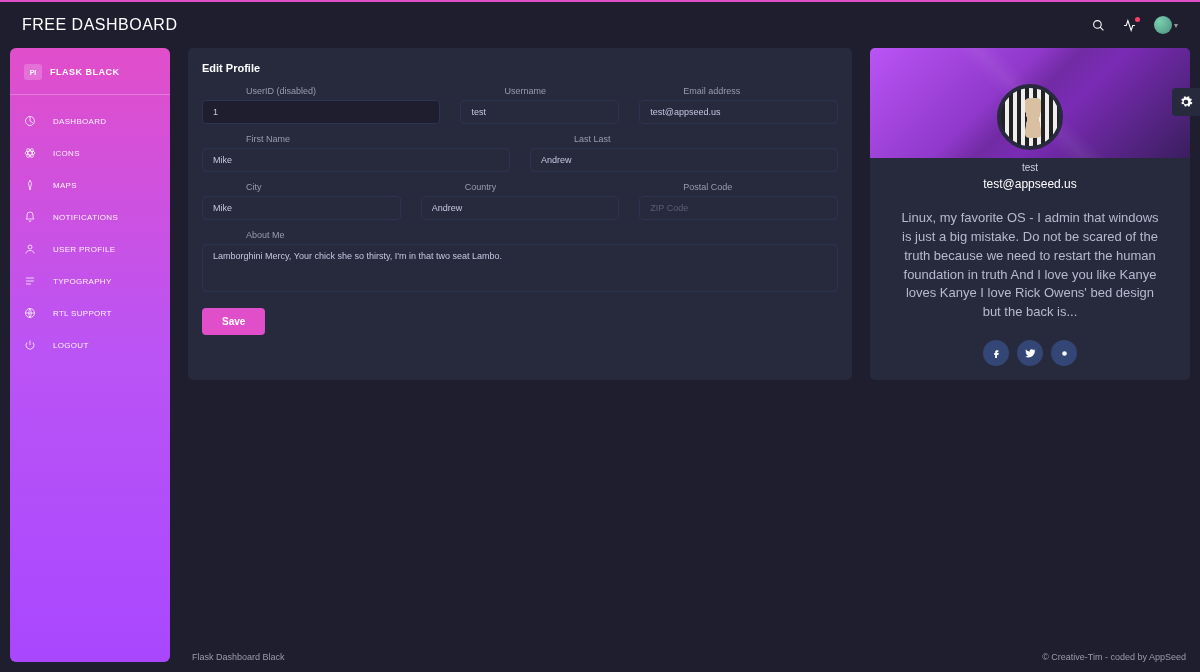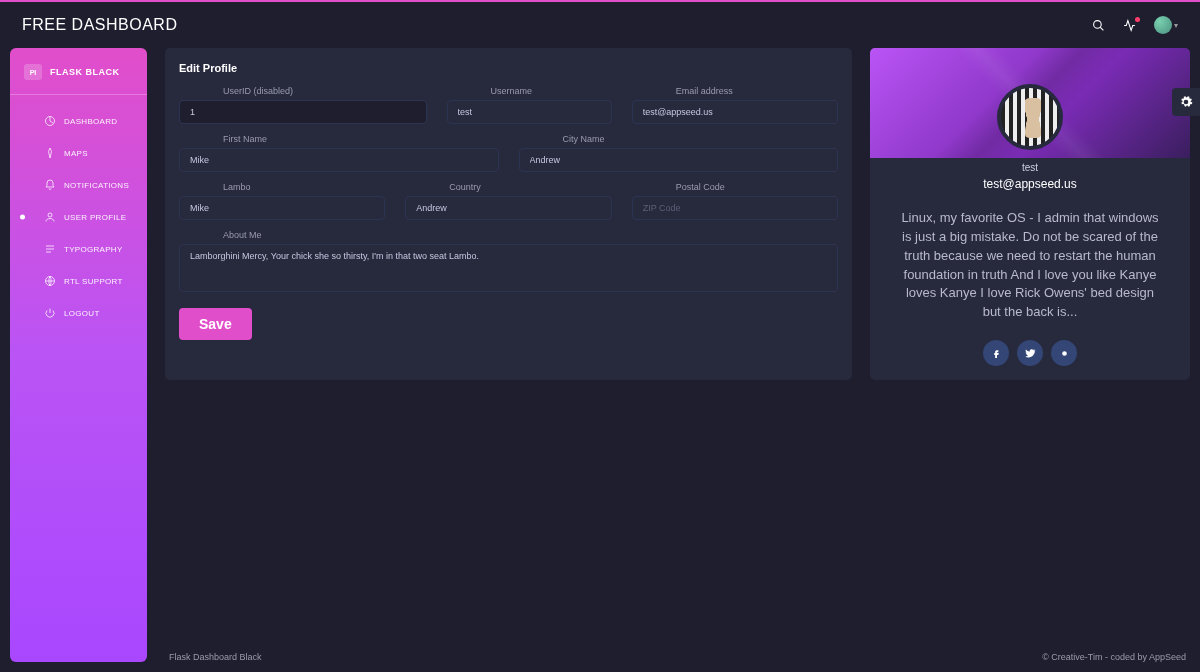--- a/index.html
+++ b/index.html
@@ -21,32 +21,32 @@
 .topbar-title { font-size: 16px; font-weight: 500; letter-spacing: 0.5px; }
 .topbar-right { display: flex; align-items: center; gap: 18px; }
 .topbar-icon { cursor: pointer; color: #fff; display: flex; align-items: center; position: relative; }
 .topbar-icon svg { width: 13px; height: 13px; }
 .pulse-dot { position: absolute; top: -2px; right: -4px; width: 5px; height: 5px; background: #ff3e6c; border-radius: 50%; }
 .avatar { width: 18px; height: 18px; border-radius: 50%; background: radial-gradient(circle at 30% 30%, #7ad0b0, #4a9080); display: inline-block; }
 .caret { font-size: 8px; margin-left: 2px; color: #999; }
 
 .layout { display: flex; height: calc(100% - 46px); padding: 0 10px 10px 10px; gap: 18px; }
 .sidebar {
-  width: 137px;
+  width: 160px;
   background: linear-gradient(180deg, #e14eca 0%, #ba54f5 50%, #a947ff 100%);
   border-radius: 6px;
   padding: 16px 0;
   display: flex; flex-direction: column;
   overflow: hidden;
 }
 .brand { display: flex; align-items: center; gap: 8px; padding: 0 14px 14px; border-bottom: 1px solid rgba(255,255,255,.25); margin-bottom: 10px; }
 .brand-logo { background: rgba(255,255,255,.2); width: 18px; height: 16px; border-radius: 3px; display:flex; align-items:center; justify-content:center; font-size:7px; font-weight:700;}
 .brand-text { font-size: 9px; font-weight: 600; letter-spacing: .5px; }
 .nav { display: flex; flex-direction: column; }
-.nav-item { display: flex; align-items: center; gap: 8px; padding: 10px 14px; font-size: 8px; font-weight: 500; letter-spacing: .3px; cursor: pointer; color: rgba(255,255,255,.92); text-transform: uppercase; position: relative; margin-left: 20px;}
+.nav-item { display: flex; align-items: center; gap: 17px; padding: 10px 14px; font-size: 8px; font-weight: 500; letter-spacing: .3px; cursor: pointer; color: rgba(255,255,255,.92); text-transform: uppercase; position: relative;}
 .nav-item.active::before { content:''; position:absolute; left:-10px; top:50%; transform:translateY(-50%); width:5px; height:5px; background:#fff; border-radius:50%; }
 .nav-icon { width: 12px; height: 12px; display:flex; align-items:center; justify-content:center;}
 .nav-icon svg { width: 12px; height: 12px; stroke: #fff; fill: none; stroke-width: 1.5;}
 
 .main { flex: 1; display: flex; flex-direction: column; gap: 18px; justify-content: center; }
 .main-row { display: flex; gap: 18px; }
 .card { background: #27293d; border-radius: 5px; padding: 14px 14px; }
 .card.form { flex: 1; }
 .card.profile { width: 320px; position: relative; overflow: hidden; text-align: center; }
 .card-title { font-size: 11px; font-weight: 600; margin-bottom: 12px; }
@@ -57,21 +57,21 @@
 .form-group.third { flex: 1; }
 .label { font-size: 9px; color: #9a9bad; margin-bottom: 4px; padding-left: 44px; }
 .input {
   background: #1e1e2e; border: 1px solid #2b3553; color: #c6c8e0;
   padding: 6px 10px; font-size: 9px; border-radius: 4px; outline: none;
 }
 .input.transparent { background: transparent; }
 .textarea { min-height: 48px; resize: none; font-family: inherit; }
 .btn-save {
   background: #e14eca; color:#fff; border:none; border-radius:4px;
-  padding: 8px 20px; font-size:14px; font-weight:600; cursor:pointer; margin-top:6px;
+  padding: 8px 20px; font-size:10px; font-weight:600; cursor:pointer; margin-top:6px;
 }
 
 .profile-bg { position:absolute; top:0; left:0; right:0; height:110px;
   background: linear-gradient(135deg, #ba54f5 0%, #7a2bb5 60%, #3a1e5e 100%);
 }
 .profile-bg::after{
   content:''; position:absolute; inset:0;
   background:
     linear-gradient(45deg, transparent 45%, rgba(255,255,255,.06) 50%, transparent 55%),
     linear-gradient(-45deg, transparent 40%, rgba(0,0,0,.15) 50%, transparent 60%);
@@ -134,20 +134,30 @@
             <svg viewBox="0 0 24 24">
               <circle cx="12" cy="12" r="9"></circle>
               <path d="M12 3v9l6 4"></path>
             </svg>
           </span>
         <span>DASHBOARD</span>
       </div>
       <div class="nav-item">
         <span class="nav-icon">
             <svg viewBox="0 0 24 24">
+              <ellipse cx="12" cy="12" rx="10" ry="4"></ellipse>
+              <ellipse cx="12" cy="12" rx="10" ry="4" transform="rotate(60 12 12)"></ellipse>
+              <ellipse cx="12" cy="12" rx="10" ry="4" transform="rotate(-60 12 12)"></ellipse>
+            </svg>
+          </span>
+        <span>ICONS</span>
+      </div>
+      <div class="nav-item">
+        <span class="nav-icon">
+            <svg viewBox="0 0 24 24">
               <path d="M12 2l3 7-3 13-3-13z"></path>
             </svg>
           </span>
         <span>MAPS</span>
       </div>
       <div class="nav-item">
         <span class="nav-icon">
             <svg viewBox="0 0 24 24">
               <path d="M6 8a6 6 0 0112 0v5l2 3H4l2-3z"></path>
               <path d="M10 19a2 2 0 004 0"></path>
@@ -215,29 +225,29 @@
             <input class="input transparent" value="test@appseed.us" style="">
           </div>
         </div>
 
         <div class="form-row">
           <div class="form-group half">
             <span class="label">First Name</span>
             <input class="input transparent" value="Mike" style="">
           </div>
           <div class="form-group half">
-            <span class="label">City Name</span>
+            <span class="label">Last Last</span>
             <input class="input transparent" value="Andrew" style="">
           </div>
         </div>
 
 
         <div class="form-row">
           <div class="form-group third">
-            <span class="label">Lambo</span>
+            <span class="label">City</span>
             <input class="input transparent" value="Mike" style="">
           </div>
           <div class="form-group third">
             <span class="label">Country</span>
             <input class="input transparent" value="Andrew" style="">
           </div>
           <div class="form-group third">
             <span class="label">Postal Code</span>
             <input class="input transparent" value="" placeholder="ZIP Code" style="">
           </div>

